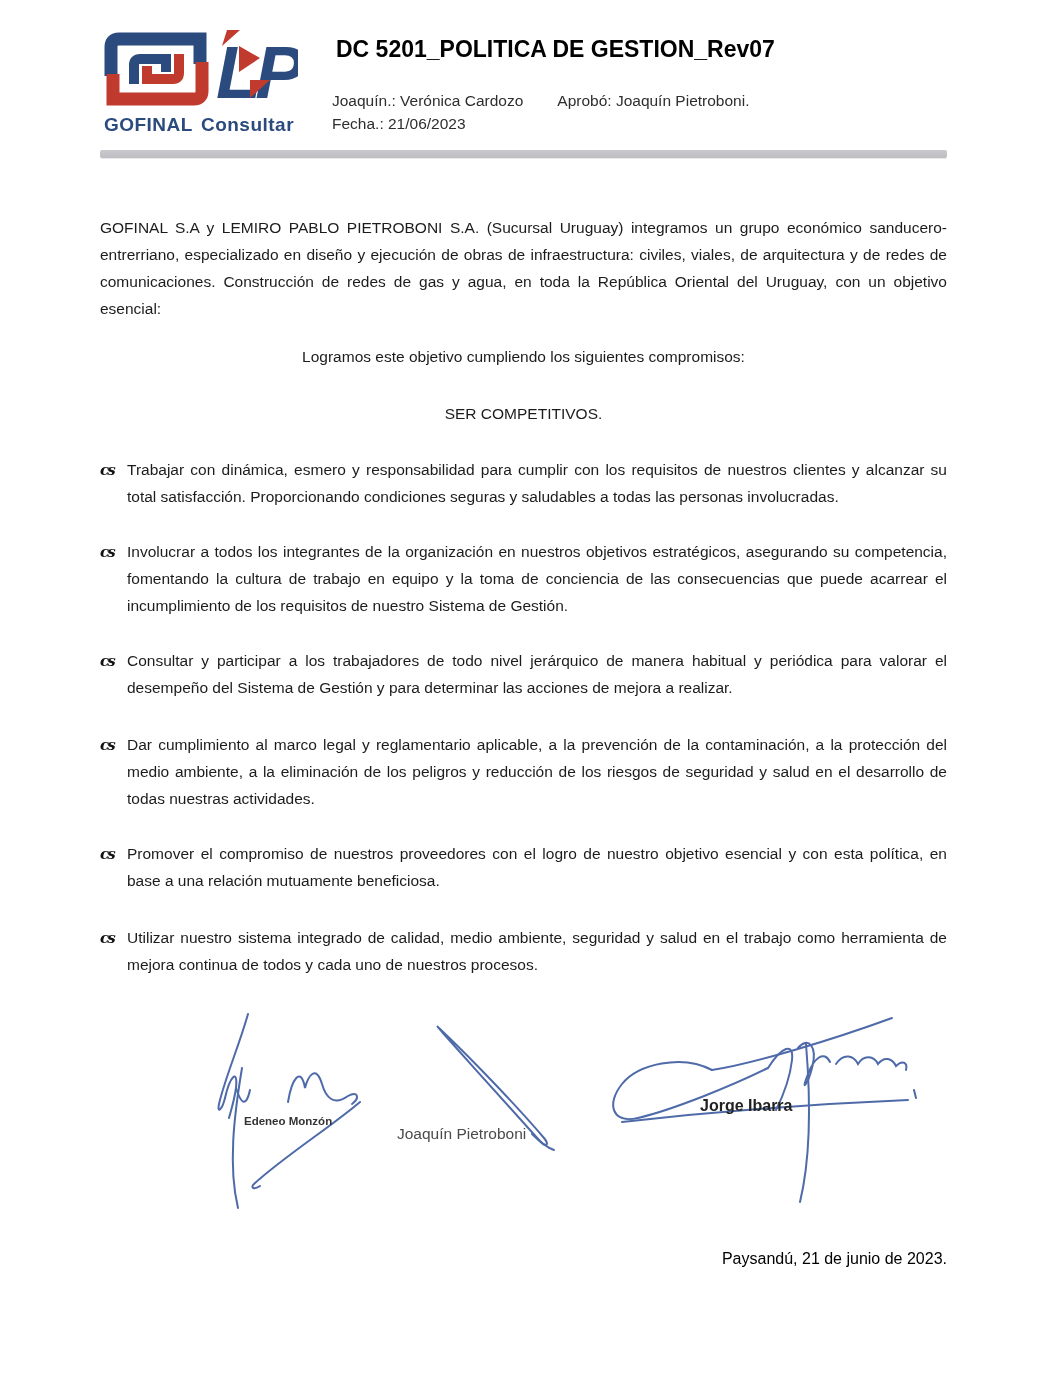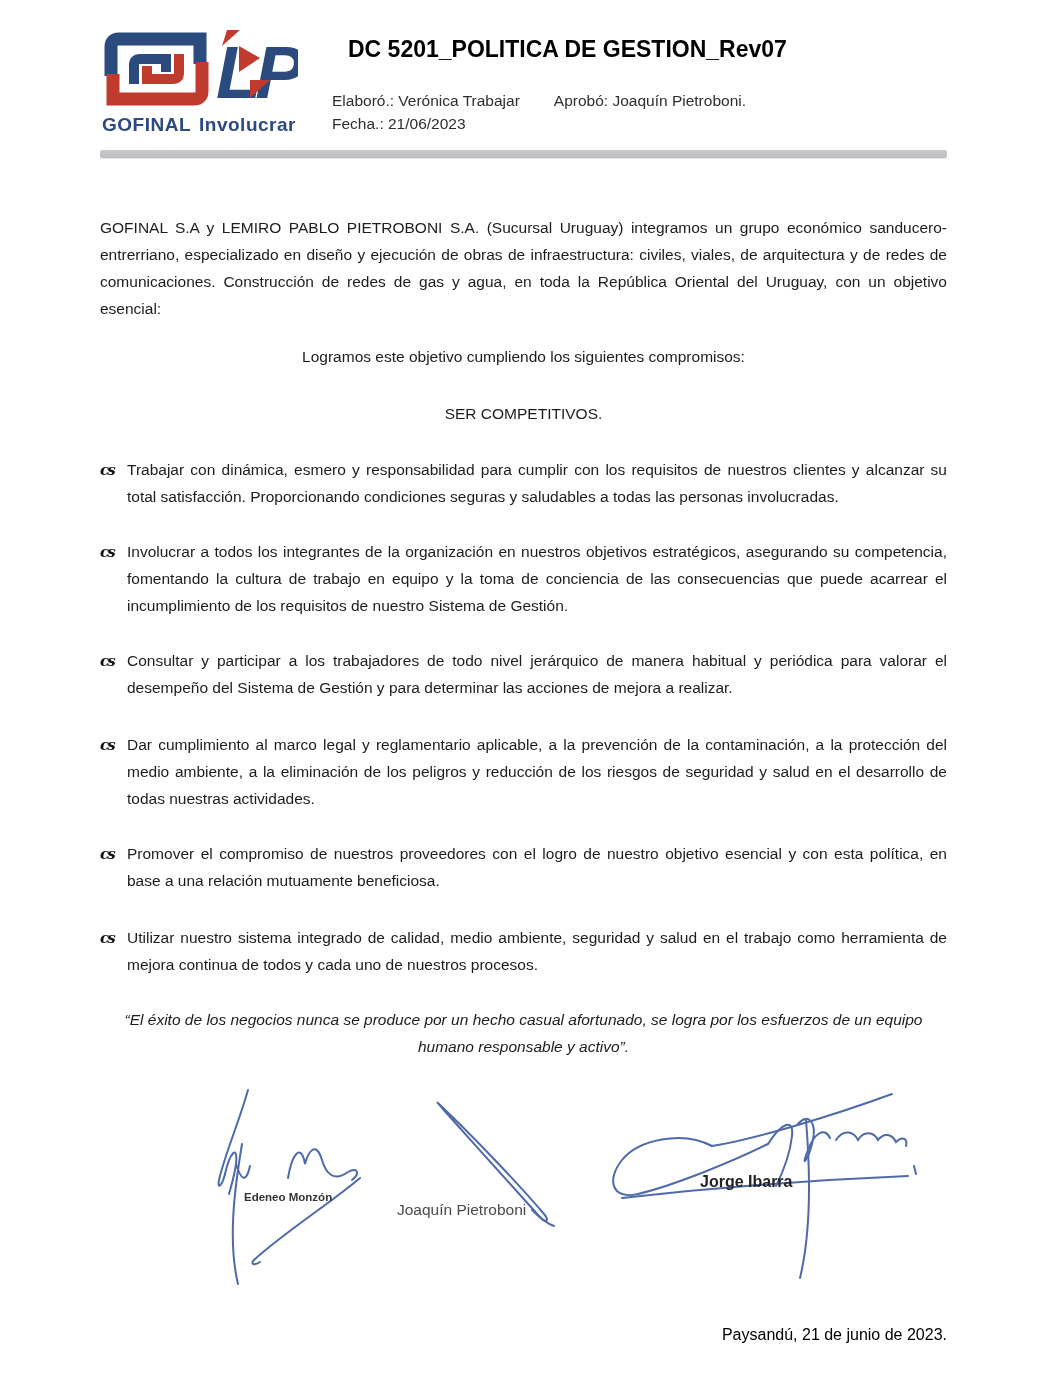--- a/index.html
+++ b/index.html
@@ -7,21 +7,21 @@
     width:1055px;height:1376px;box-sizing:border-box;
     background:#ffffff;position:relative;
     padding:28px 108px 0 100px;
     font-family:"Liberation Sans",sans-serif;color:#1c1c1c;
   }
   
   .header{display:flex;align-items:flex-start;gap:34px;}
   .logo-block{width:198px;flex:0 0 auto;display:flex;flex-direction:column;align-items:center;}
   .logo-word{display:flex;gap:8px;margin-top:4px;font-weight:bold;font-size:19px;letter-spacing:.5px;color:#2b4a7d;font-family:"Liberation Sans",sans-serif;}
   .head-text{padding-top:8px;}
-  .doc-title{font-size:23px;font-weight:bold;color:#000;margin:0 0 26px 16px;font-family:"Liberation Sans",sans-serif;}
+  .doc-title{font-size:23px;font-weight:bold;color:#000;margin:0 0 26px 4px;font-family:"Liberation Sans",sans-serif;}
   .meta-line{font-size:15.5px;color:#2e2e2e;line-height:23px;}
   .meta-line .gap{display:inline-block;width:34px;}
   
   .divider{height:8px;background:linear-gradient(#c9c9cd,#bdbdc2);border-radius:2px;margin-top:14px;box-shadow:0 1px 0 #e9e9ec;}
   
   .intro{margin:56px 0 0 0;text-align:justify;font-size:15.5px;line-height:27px;}
   .center-line{text-align:center;font-size:15.5px;line-height:27px;}
   .objective{margin-top:30px;}
   .leadin{margin-top:21px;}
   ul.commitments{list-style:none;margin:29px 0 0 0;padding:0;}
@@ -54,27 +54,27 @@
 
         <g>
           <text x="116" y="70" font-family="Liberation Sans, sans-serif" font-size="74" font-weight="bold" font-style="italic" fill="#2b4a7d" letter-spacing="-6">LP</text>
           <polygon points="139,18 160,30 139,44" fill="#c03a2e"></polygon>
           <polygon points="150,52 170,52 150,70" fill="#c03a2e"></polygon>
           <polygon points="127,2 140,2 122,18" fill="#c03a2e"></polygon>
         </g>
       </svg>
       <div class="logo-word">
         <span>GOFINAL</span>
-        <span>Involucrar</span>
+        <span>Consultar</span>
       </div>
     </div>
     <div class="head-text">
       <h1 class="doc-title">DC 5201_POLITICA DE GESTION_Rev07</h1>
       <div class="meta-line">
-        <span>Elaboró.: Verónica Trabajar</span><span class="gap"></span><span>Aprobó: Joaquín Pietroboni.</span>
+        <span>Joaquín.: Verónica Cardozo</span><span class="gap"></span><span>Aprobó: Joaquín Pietroboni.</span>
       </div>
       <div class="meta-line">
         <span>Fecha.: 21/06/2023</span>
       </div>
     </div>
   </div>
 
   <div class="divider"></div>
 
   <p class="intro">GOFINAL S.A y LEMIRO PABLO PIETROBONI S.A. (Sucursal Uruguay) integramos un grupo económico sanducero-entrerriano, especializado en diseño y ejecución de obras de infraestructura: civiles, viales, de arquitectura y de redes de comunicaciones. Construcción de redes de gas y agua, en toda la República Oriental del Uruguay, con un objetivo esencial:</p>
@@ -103,21 +103,20 @@
       <li>
       <span class="marker">cs</span>
       <span class="li-text">Promover el compromiso de nuestros proveedores con el logro de nuestro objetivo esencial y con esta política, en base a una relación mutuamente beneficiosa.</span>
     </li>
       <li>
       <span class="marker">cs</span>
       <span class="li-text">Utilizar nuestro sistema integrado de calidad, medio ambiente, seguridad y salud en el trabajo como herramienta de mejora continua de todos y cada uno de nuestros procesos.</span>
     </li>
     </ul>
 
-  <div class="quote">“El éxito de los negocios nunca se produce por un hecho casual afortunado, se logra por los esfuerzos de un equipo humano responsable y activo”.</div>
 
   <div class="signatures">
     <svg width="770" height="222" viewBox="0 0 770 222">
       <g fill="none" stroke="#3b5aa0" stroke-width="2" stroke-linecap="round" opacity="0.9">
 
         <g>
           <path d="M56,8 C47,40 33,72 27,98 C25,108 30,104 33,92"></path>
           <path d="M33,92 C38,70 46,62 44,82 C42,96 39,104 37,112"></path>
           <path d="M44,82 C49,98 54,102 58,84"></path>
           <path d="M96,96 C100,72 109,60 113,82 C116,70 124,58 130,78 C134,92 142,100 156,90 C166,84 168,92 160,98"></path>

